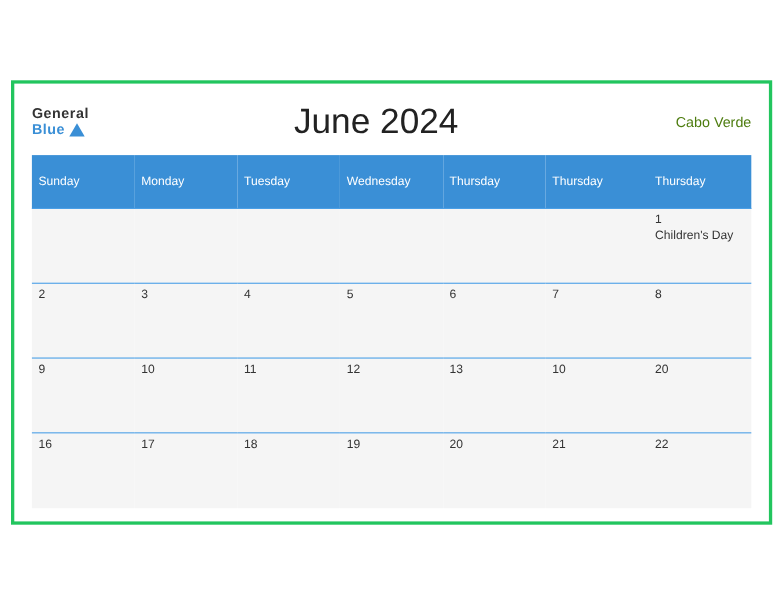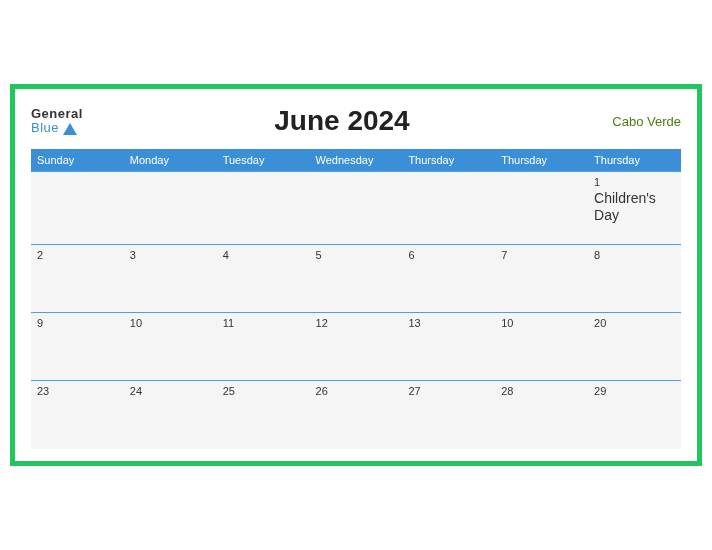--- a/index.html
+++ b/index.html
@@ -8,21 +8,21 @@
       background: #fff;
       width: 712px;
       height: 550px;
       display: flex;
       align-items: center;
       justify-content: center;
     }
     .calendar-wrapper {
       width: 692px;
       background: #fff;
-      border: 5px solid #22c55e;
+      border: 3px solid #22c55e;
       padding: 16px 16px 12px 16px;
     }
     .header {
       display: flex;
       align-items: center;
       justify-content: space-between;
       margin-bottom: 12px;
     }
     .logo {
       display: flex;
@@ -31,60 +31,60 @@
       line-height: 1.1;
     }
     .logo-general {
       font-size: 13px;
       font-weight: bold;
       color: #333;
       letter-spacing: 0.5px;
     }
     .logo-blue {
       font-size: 13px;
-      font-weight: normal;
+      font-weight: bold;
       color: #3a8fd6;
       letter-spacing: 0.5px;
       display: flex;
       align-items: center;
       gap: 2px;
     }
     .logo-triangle {
       width: 0;
       height: 0;
       border-left: 7px solid transparent;
       border-right: 7px solid transparent;
       border-bottom: 12px solid #3a8fd6;
       display: inline-block;
       margin-left: 2px;
     }
     .month-title {
-      font-size: 28px;
-      font-weight: bold;
+      font-size: 32px;
+      font-weight: normal;
       color: #222;
       text-align: center;
       flex: 1;
     }
     .country {
       font-size: 13px;
       color: #4d7c0f;
       text-align: right;
       min-width: 80px;
     }
     .calendar-grid {
       width: 100%;
       border-collapse: collapse;
     }
     .calendar-grid th {
       background: #3a8fd6;
       color: #fff;
       font-size: 11px;
       font-weight: normal;
       text-align: left;
-      padding: 5px 6px;
+      padding: 18px 6px;
       border: none;
     }
     .calendar-grid td {
       vertical-align: top;
       padding: 4px 6px 20px 6px;
       font-size: 11px;
       color: #333;
       border-top: 1.5px solid #4a9fe6;
       background: #f5f5f5;
       width: calc(100% / 7);
@@ -93,21 +93,21 @@
     }
     .calendar-grid td.empty {
       background: #f5f5f5;
     }
     .day-number {
       font-size: 11px;
       color: #333;
       display: block;
     }
     .holiday {
-      font-size: 14px;
+      font-size: 11px;
       color: #333;
       display: block;
       margin-top: 2px;
       line-height: 1.2;
     }
     .week-row td {
       background: #f5f5f5;
     }
     
   </style>
@@ -193,36 +193,36 @@
           </td>
           <td>
             <span class="day-number">10</span>
           </td>
           <td>
             <span class="day-number">20</span>
           </td>
         </tr>
         <tr class="week-row">
           <td>
-            <span class="day-number">23</span>
-          </td>
-          <td>
-            <span class="day-number">24</span>
-          </td>
-          <td>
-            <span class="day-number">25</span>
-          </td>
-          <td>
-            <span class="day-number">26</span>
-          </td>
-          <td>
-            <span class="day-number">27</span>
-          </td>
-          <td>
-            <span class="day-number">28</span>
-          </td>
-          <td>
-            <span class="day-number">29</span>
+            <span class="day-number">16</span>
+          </td>
+          <td>
+            <span class="day-number">17</span>
+          </td>
+          <td>
+            <span class="day-number">18</span>
+          </td>
+          <td>
+            <span class="day-number">19</span>
+          </td>
+          <td>
+            <span class="day-number">20</span>
+          </td>
+          <td>
+            <span class="day-number">21</span>
+          </td>
+          <td>
+            <span class="day-number">22</span>
           </td>
         </tr>
       </tbody>
   </table>
 </div>
 
 </body></html>

